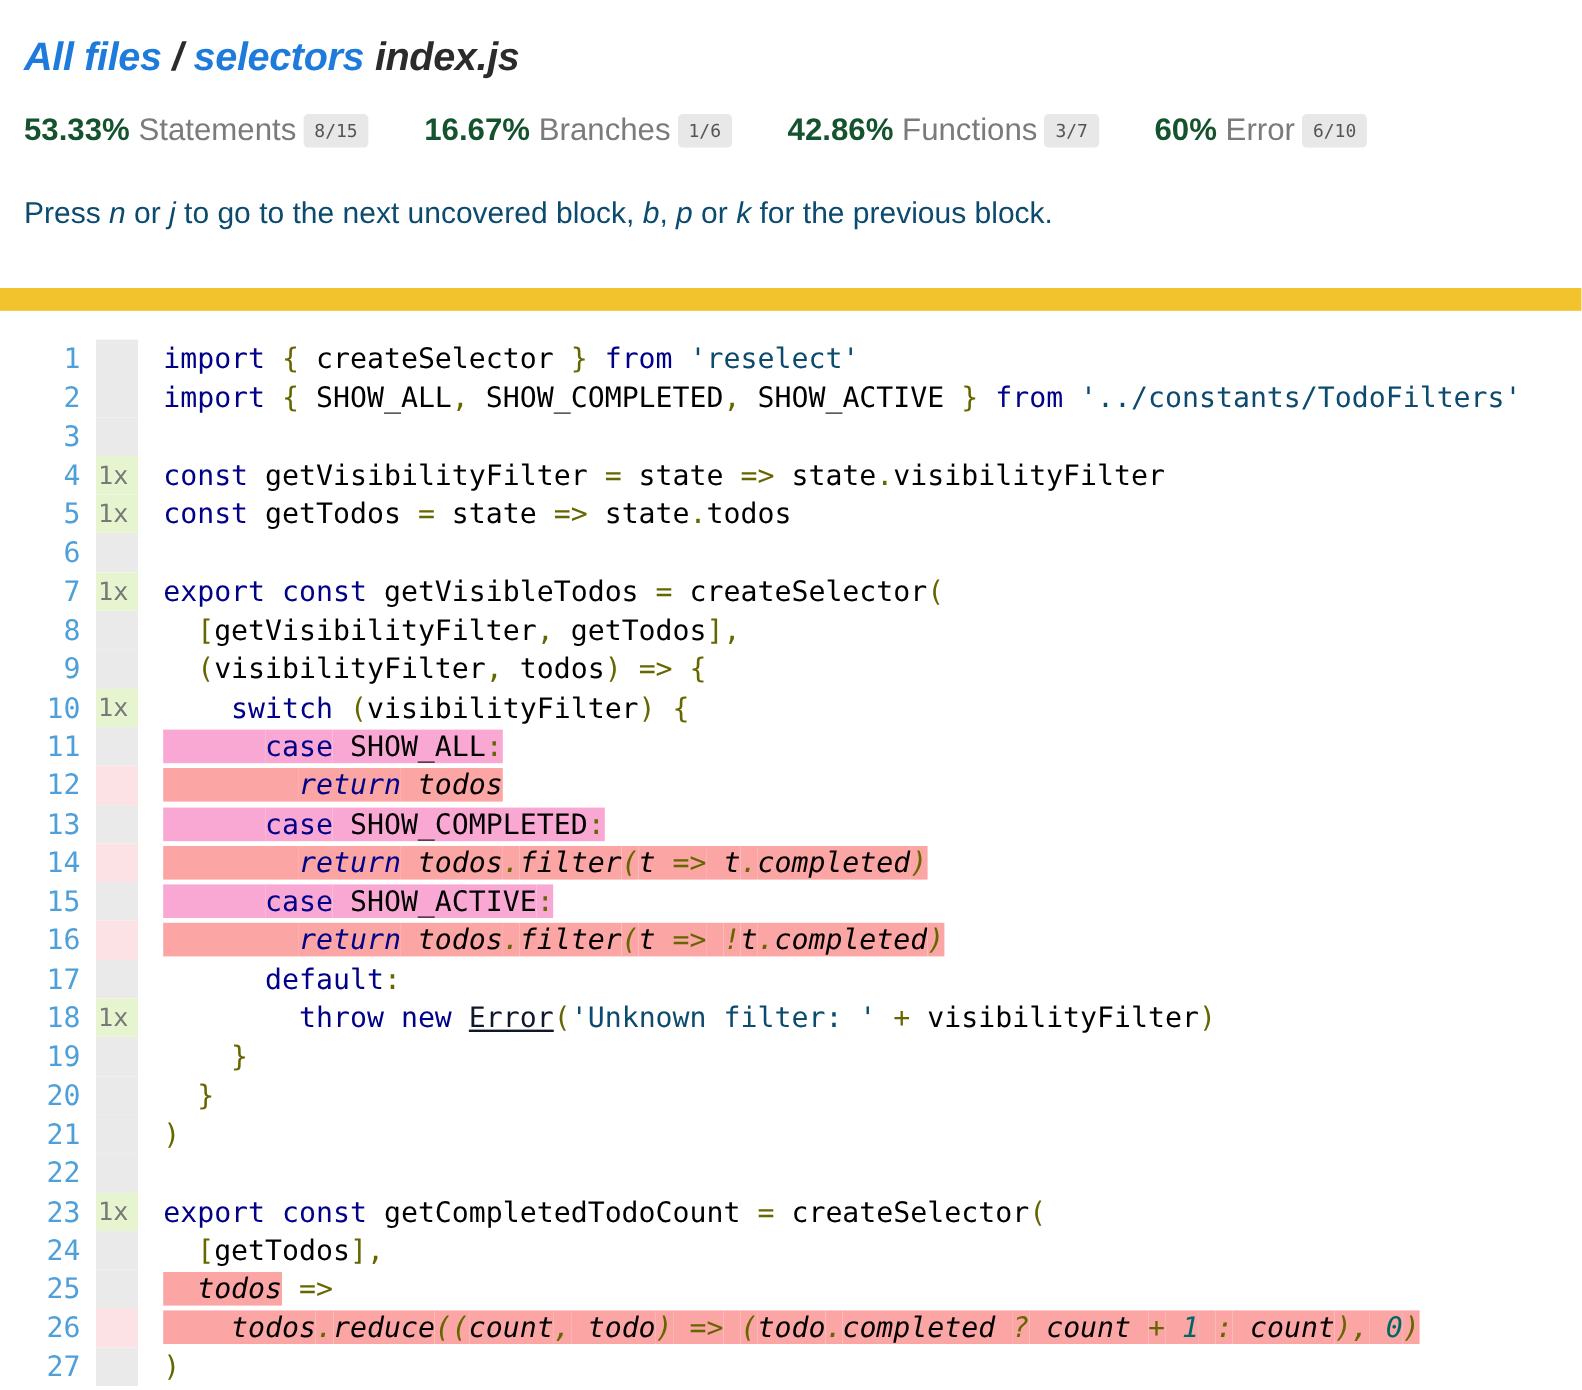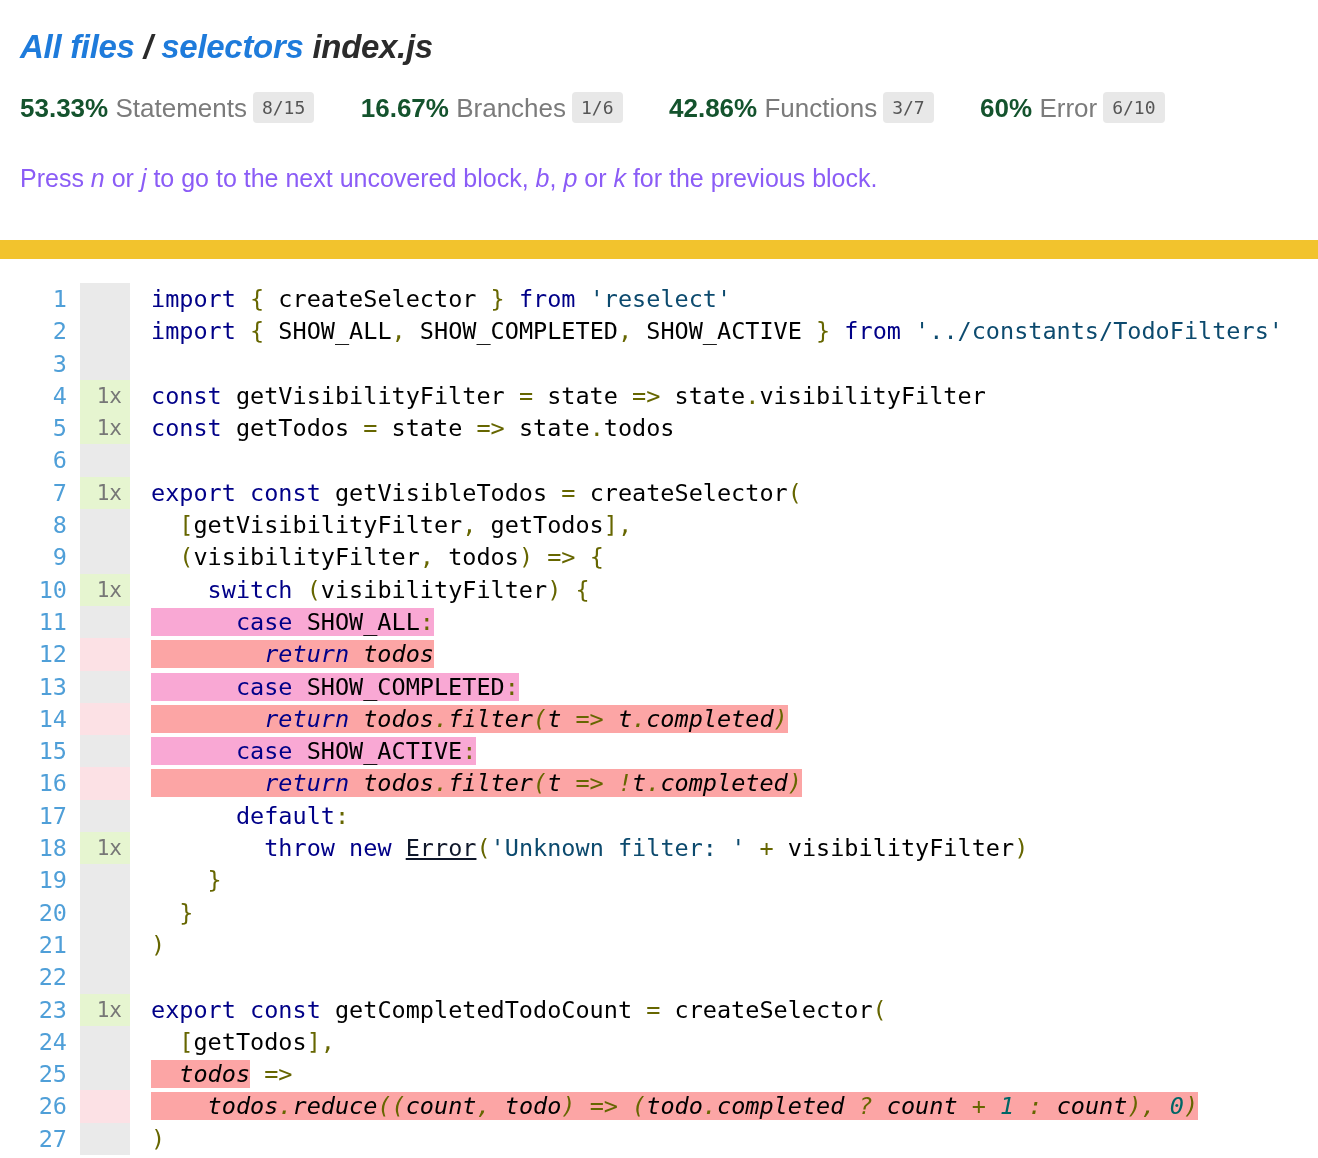--- a/index.html
+++ b/index.html
@@ -12,40 +12,40 @@
   h1.breadcrumb {
     font-size: 33px; font-weight: bold; color: #2b2b2b;
     margin: 12px 0 0 0; letter-spacing: -0.3px; font-style: italic;
   }
   h1.breadcrumb a { color: #1E7BDB; text-decoration: none; cursor: pointer; }
   .stats { margin-top: 27px; white-space: nowrap; }
   .stat { display: inline-block; margin-right: 42px; font-size: 26px; }
   .stat .pct { font-weight: bold; color: #14532d; }
   .stat .lbl { color: #7b7b7b; }
   .stat .frac {
-    font-family: "DejaVu Sans Mono", monospace; font-size: 18px; color: #555;
+    font-family: "DejaVu Sans Mono", monospace; font-size: 15px; color: #555;
     background: #E8E8E8; padding: 5px 9px; border-radius: 4px;
     vertical-align: 3px; margin-left: 6px;
   }
-  .hint { color: #8b5cf6; font-size: 25px; margin-top: 40px; }
+  .hint { color: #0c4a6e; font-size: 25px; margin-top: 40px; }
   .hint em { font-style: italic; }
   .statusbar { height: 19px; background: #F2C32D; margin-top: 47px; width: 100%; }
   
   .code {
     font-family: "DejaVu Sans Mono", monospace;
     font-size: 23.5px; line-height: 32.3px;
     padding-top: 24px; white-space: pre;
   }
   .crow { display: flex; align-items: stretch; }
   .ln {
     flex: none; width: 67px; text-align: right;
     color: #4F9FD8; text-decoration: none; cursor: pointer;
   }
   .cnt {
-    flex: none; width: 50px; margin-left: 13px; text-align: right;
+    flex: none; width: 35px; margin-left: 13px; text-align: right;
     padding-right: 8px; color: #777; font-size: 21px;
   }
   .s-yes { background: #E6F5D0; }
   .s-no { background: #FCE1E5; }
   .s-neutral { background: #EAEAEA; }
   .src { flex: 1; margin: 0; padding-left: 21px; font: inherit; white-space: pre; }
   .kwd { color: #008; }
   .str { color: #0c4a6e; }
   .pun { color: #660; }
   .pln { color: #000; }

